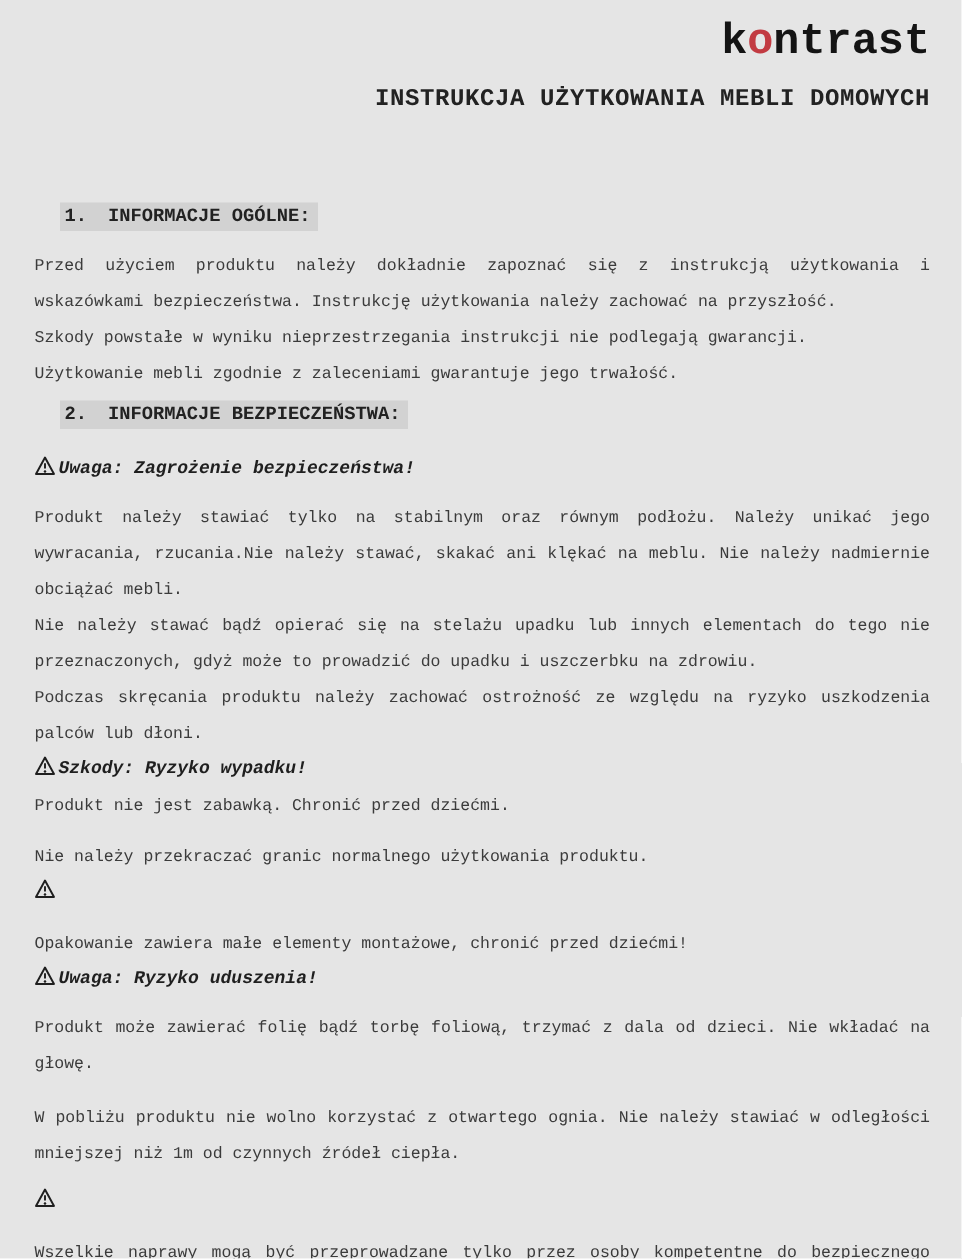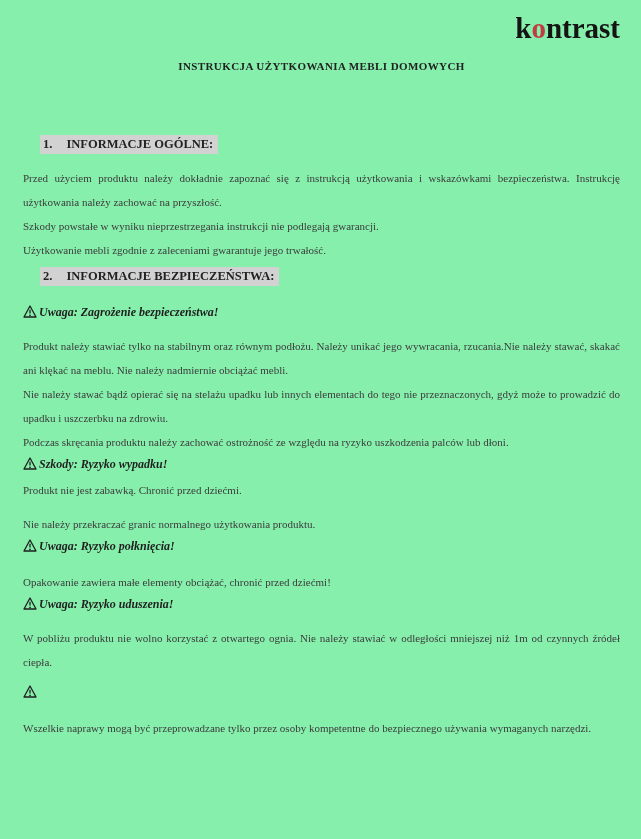--- a/index.html
+++ b/index.html
@@ -2,39 +2,39 @@
 <html><head>
 <meta charset="utf-8">
 <style>
   html, body { margin: 0; padding: 0; background: #ffffff; }
   .page {
     position: relative;
     width: 641px;
     height: 839px;
     box-sizing: border-box;
     padding: 0 21px 0 23px;
-    background: #86efac;
+    background: #e5e5e5;
     overflow: hidden;
-    font-family: Liberation Serif, serif;
+    font-family: Liberation Mono, monospace;
     color: #3b3b3b;
   }
   .logo {
     margin-top: 10px;
     text-align: right;
     font-size: 29px;
     font-weight: 700;
     line-height: 36px;
     color: #141414;
     letter-spacing: 0px;
   }
   .logo .logo-o { color: #c23b42; }
   .doc-title {
     margin-top: 12px;
-    text-align: center;
-    font-size: 11px;
+    text-align: right;
+    font-size: 16px;
     font-weight: 700;
     letter-spacing: 0.4px;
     color: #222222;
     line-height: 16px;
     height: 16px;
   }
   .section-heading {
     height: 20px;
     line-height: 20px;
     margin-left: 17px;
@@ -129,33 +129,34 @@
   </div>
 
   <p class="para p9-block">Produkt nie jest zabawką. Chronić przed dziećmi.</p>
   <p class="para p8-block">Nie należy przekraczać granic normalnego użytkowania produktu.</p>
 
   <div class="warning w3-block">
     <span class="tri"><svg width="14" height="13" viewBox="0 0 14 13">
           <path d="M7 1 L13 12 L1 12 Z" fill="none" stroke="#1f1f1f" stroke-width="1.3" stroke-linejoin="round"></path>
           <line x1="7" y1="4.8" x2="7" y2="8.4" stroke="#1f1f1f" stroke-width="1.3"></line>
           <circle cx="7" cy="10.3" r="0.85" fill="#1f1f1f"></circle>
-        </svg></span><span>Uwaga: Ryzyko połknięcia!</span>
+        </svg></span>
   </div>
 
-  <p class="para p10-block">Opakowanie zawiera małe elementy obciążać, chronić przed dziećmi!</p>
+  <p class="para p10-block">Opakowanie zawiera małe elementy montażowe, chronić przed dziećmi!</p>
 
   <div class="warning w4-block">
     <span class="tri"><svg width="14" height="13" viewBox="0 0 14 13">
           <path d="M7 1 L13 12 L1 12 Z" fill="none" stroke="#1f1f1f" stroke-width="1.3" stroke-linejoin="round"></path>
           <line x1="7" y1="4.8" x2="7" y2="8.4" stroke="#1f1f1f" stroke-width="1.3"></line>
           <circle cx="7" cy="10.3" r="0.85" fill="#1f1f1f"></circle>
         </svg></span><span>Uwaga: Ryzyko uduszenia!</span>
   </div>
 
+  <p class="para p11-block">Produkt może zawierać folię bądź torbę foliową, trzymać z dala od dzieci. Nie wkładać na głowę.</p>
 
 
   <p class="para p12-block">W pobliżu produktu  nie wolno korzystać z otwartego ognia. Nie należy stawiać w odległości mniejszej niż 1m od czynnych źródeł ciepła.</p>
 
   <div class="warning w6-block">
     <span class="tri"><svg width="14" height="13" viewBox="0 0 14 13">
           <path d="M7 1 L13 12 L1 12 Z" fill="none" stroke="#1f1f1f" stroke-width="1.3" stroke-linejoin="round"></path>
           <line x1="7" y1="4.8" x2="7" y2="8.4" stroke="#1f1f1f" stroke-width="1.3"></line>
           <circle cx="7" cy="10.3" r="0.85" fill="#1f1f1f"></circle>
         </svg></span>

